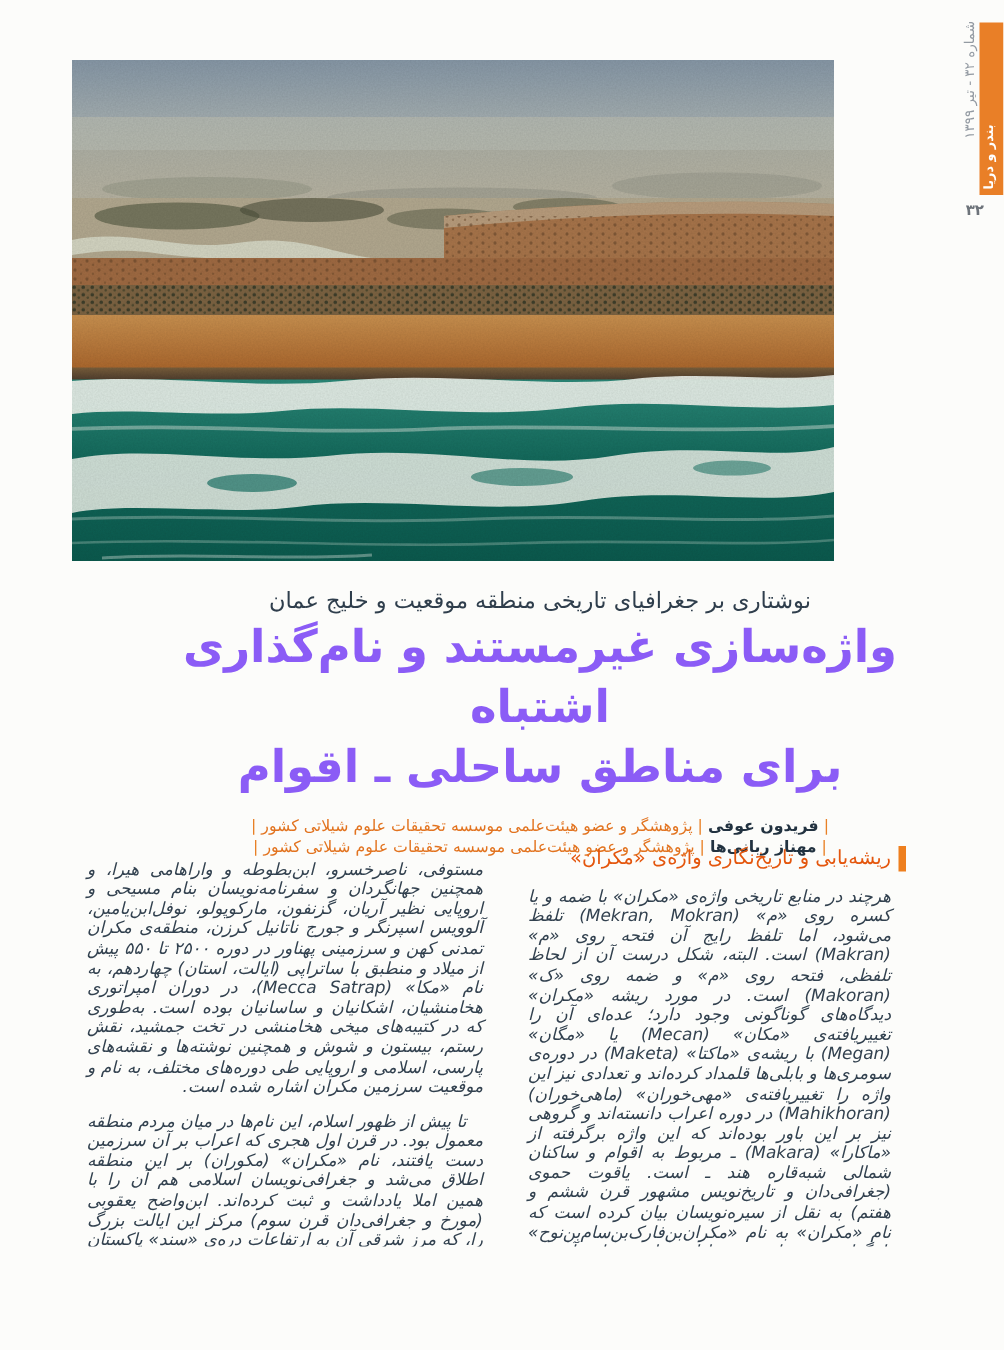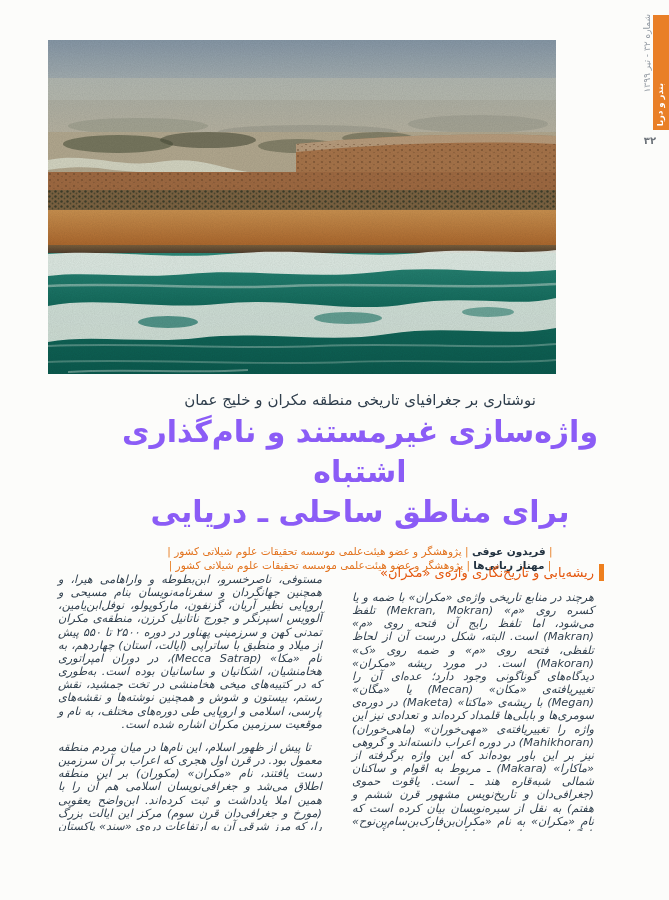--- a/index.html
+++ b/index.html
@@ -171,22 +171,22 @@
 
       <path d="M0,306 C90,302 180,310 270,306 C360,302 440,310 508,304" stroke="#cfe0d6" stroke-width="2" fill="none" opacity=".35"></path>
       <path d="M0,322 C100,318 200,326 300,322 C380,319 450,325 508,320" stroke="#cfe0d6" stroke-width="1.8" fill="none" opacity=".3"></path>
       <path d="M20,332 C80,328 140,334 200,330" stroke="#dfe8e0" stroke-width="2" fill="none" opacity=".4"></path>
 
       <rect x="0" y="0" width="508" height="334" filter="url(#grain)" opacity=".5"></rect>
     </svg>
   </div>
 
   <div class="header">
-    <div class="kicker">نوشتاری بر جغرافیای تاریخی منطقه مکران و خلیج عمان</div>
-    <h1 class="title"><span>واژه‌سازی غیرمستند و نام‌گذاری اشتباه</span><br><span>برای مناطق ساحلی ـ دریایی</span></h1>
+    <div class="kicker">نوشتاری بر جغرافیای تاریخی منطقه موقعیت و خلیج عمان</div>
+    <h1 class="title"><span>واژه‌سازی غیرمستند و نام‌گذاری اشتباه</span><br><span>برای مناطق ساحلی ـ اقوام</span></h1>
     <div class="authors">
       <div class="author-line"><span class="pipe">|</span> <span class="author-name">فریدون عوفی</span> <span class="pipe">|</span> <span class="author-role">پژوهشگر و عضو هیئت‌علمی موسسه تحقیقات علوم شیلاتی کشور</span> <span class="pipe">|</span></div>
       <div class="author-line"><span class="pipe">|</span> <span class="author-name">مهناز ربانی‌ها</span> <span class="pipe">|</span> <span class="author-role">پژوهشگر و عضو هیئت‌علمی موسسه تحقیقات علوم شیلاتی کشور</span> <span class="pipe">|</span></div>
     </div>
   </div>
 
   <div class="body-columns">
     <div class="col col-first">
       <div class="section-heading-row">
         <span class="marker"></span>

